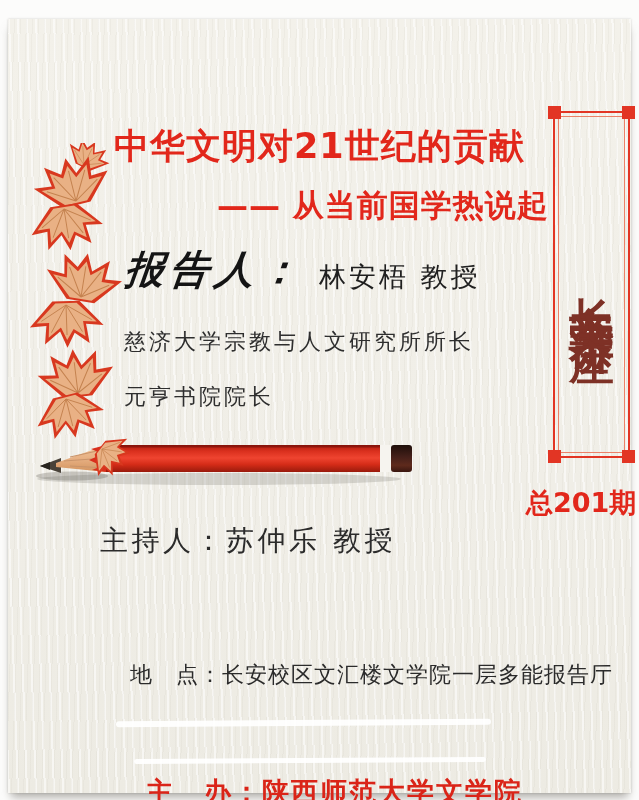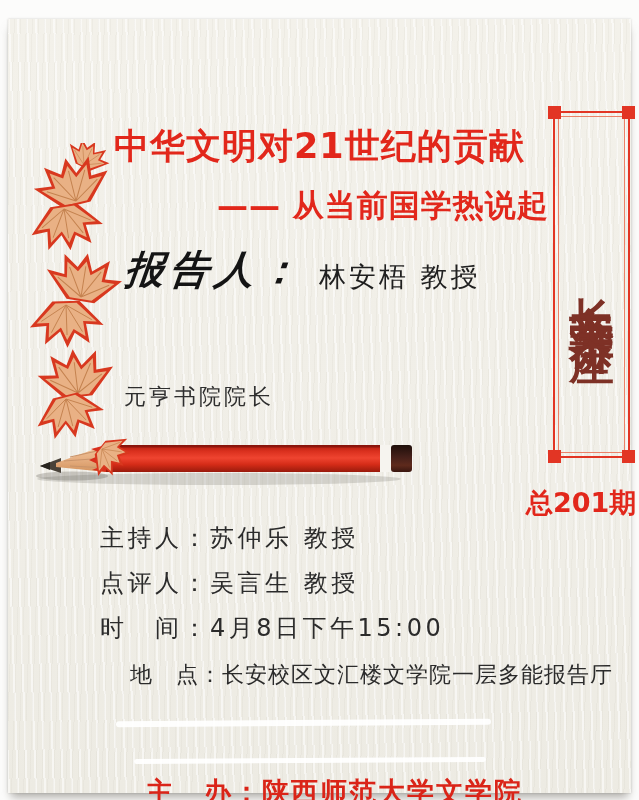--- a/index.html
+++ b/index.html
@@ -52,21 +52,21 @@
     position:absolute; left:0; right:0; top:14px; bottom:14px;
     writing-mode:vertical-rl; text-orientation:upright;
     font-family:"DejaVu Serif", serif; font-weight:bold;
     font-size:45px; letter-spacing:8px; color:#7e3126;
     display:flex; align-items:center; justify-content:center; white-space:nowrap;
   }
   .issue { left:518px; top:466px; width:104px; text-align:right;
     font-size:27px; font-weight:bold; color:#e2271b; white-space:nowrap; }
 
   
-  .row { left:92px; font-size:24px; color:#2b2b2b; letter-spacing:3.5px; white-space:nowrap; }
+  .row { left:92px; font-size:28px; color:#2b2b2b; letter-spacing:3.5px; white-space:nowrap; }
   .row-host { top:503px; }
   .row-comment { top:548px; }
   .row-time { top:593px; }
   .row-venue { top:641px; font-size:22px; letter-spacing:1px;margin-left:30px; }
 
   
   .sheen { background:rgba(255,255,255,0.92); border-radius:3px; }
   .sheen-top { left:108px; top:701px; width:375px; height:6px; transform:rotate(-0.4deg); }
   .sheen-bottom { left:126px; top:739px; width:352px; height:5px; transform:rotate(-0.3deg); }
   .organizer {
@@ -133,36 +133,35 @@
       <use href="#shv" transform="translate(88,306) rotate(128) scale(0.62)"></use>
     </svg>
 
     <div class="abs title-1">中华文明对21世纪的贡献</div>
     <div class="abs title-2">—— 从当前国学热说起</div>
 
     <div class="abs speaker-row">
       <span class="speaker-label">报告人：</span>
       <span class="speaker-name">林安梧 教授</span>
     </div>
+    <div class="abs affil affil-1">慈济大学宗教与人文研究所所长</div>
     <div class="abs affil affil-2">元亨书院院长</div>
 
     <div class="abs banner">
       <div class="banner-outer"></div>
       <div class="banner-inner"></div>
       <div class="banner-corner c-tl"></div>
       <div class="banner-corner c-tr"></div>
       <div class="banner-corner c-bl"></div>
       <div class="banner-corner c-br"></div>
       <div class="banner-text">长安学术讲座</div>
     </div>
     <div class="abs issue">总201期</div>
 
     <div class="abs row row-host"><span>主持人：</span><span>苏仲乐 教授</span></div>
-    <div class="abs row row-comment"><span>点评人：</span><span>吴言生 教授</span></div>
-    <div class="abs row row-time"><span>时　间：</span><span>4月8日下午15:00</span></div>
     <div class="abs row row-venue"><span>地　点：</span><span>长安校区文汇楼文学院一层多能报告厅</span></div>
 
     <div class="abs sheen sheen-top"></div>
     <div class="abs sheen sheen-bottom"></div>
     <div class="abs organizer">主　办：陕西师范大学文学院</div>
 
   </div>
 </div>
 
 </body></html>

